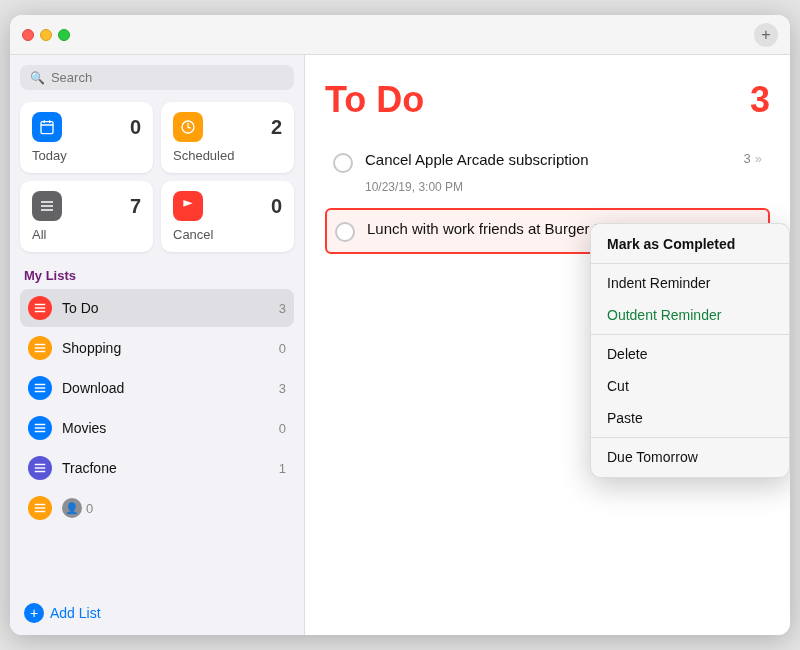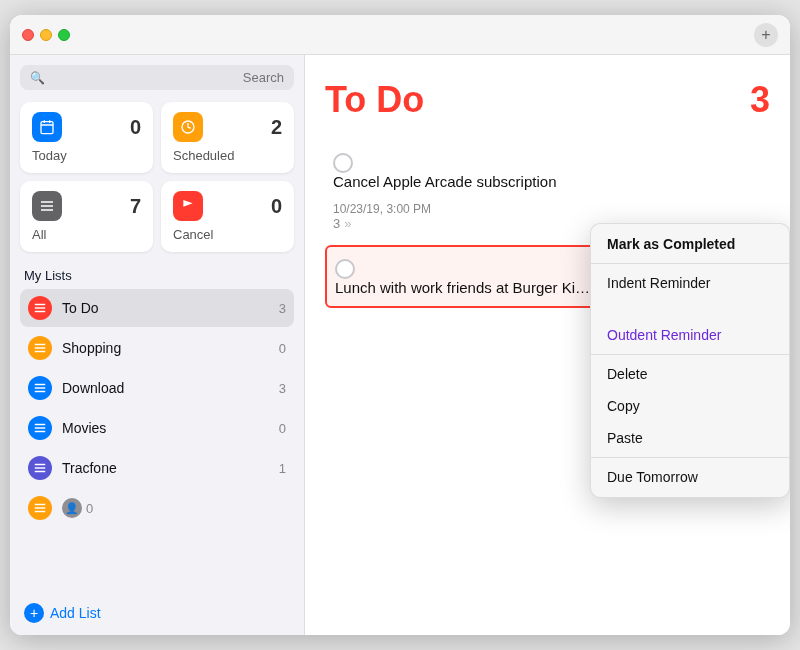--- a/index.html
+++ b/index.html
@@ -84,21 +84,20 @@
       color: #8e8e93;
       font-size: 12px;
     }
     .search-bar input {
       border: none;
       background: transparent;
       font-size: 13px;
       color: #4c1d95;
       outline: none;
       width: 100%;
-      text-align: right;
     }
     .grid-cards {
       display: grid;
       grid-template-columns: 1fr 1fr;
       gap: 8px;
       margin-bottom: 16px;
     }
     .card {
       background: #fff;
       border-radius: 10px;
@@ -132,22 +131,22 @@
       font-size: 13px;
       color: #555;
       font-weight: 500;
     }
     .icon-today { background: #007aff; color: white; }
     .icon-scheduled { background: #ff9f0a; color: white; }
     .icon-all { background: #636366; color: white; }
     .icon-flagged { background: #ff3b30; color: white; }
     .my-lists-header {
       font-size: 13px;
-      font-weight: 400;
-      color: #0f172a;
+      font-weight: 700;
+      color: #701a75;
       margin-bottom: 6px;
       padding-left: 4px;
     }
     .list-items {
       flex: 1;
       overflow-y: auto;
     }
     .list-item {
       display: flex;
       align-items: center;
@@ -234,21 +233,20 @@
       font-weight: 700;
       color: #ff3b30;
     }
     .reminder-item {
       display: flex;
       align-items: flex-start;
       padding: 10px 8px;
       border-radius: 8px;
       margin-bottom: 4px;
       position: relative;
-      flex-direction: column;
     }
     .reminder-item.highlighted {
       background: #fff3f2;
       border: 2px solid #ff3b30;
       border-radius: 6px;
     }
     .reminder-circle {
       width: 20px;
       height: 20px;
       border-radius: 50%;
@@ -289,21 +287,21 @@
       padding: 4px 0;
       z-index: 100;
       border: 1px solid rgba(0,0,0,0.1);
     }
     .ctx-item {
       padding: 8px 16px;
       font-size: 14px;
       color: #111;
       cursor: pointer;
     }
-    .ctx-item.disabled { color: #6d28d9; cursor: default; margin-top: 20px; }
+    .ctx-item.disabled { color: #15803d; cursor: default; }
     .ctx-separator {
       height: 1px;
       background: #ddd;
       margin: 3px 0;
     }
     .ctx-item.bold { font-weight: 600; }
   </style>
 </head>
 <body>
 
@@ -492,20 +490,20 @@
         </div>
       </div>
 
       <div class="context-menu">
         <div class="ctx-item bold">Mark as Completed</div>
         <div class="ctx-separator"></div>
         <div class="ctx-item">Indent Reminder</div>
         <div class="ctx-item disabled">Outdent Reminder</div>
         <div class="ctx-separator"></div>
         <div class="ctx-item">Delete</div>
-        <div class="ctx-item">Copy</div>
+        <div class="ctx-item">Cut</div>
         <div class="ctx-item">Paste</div>
         <div class="ctx-separator"></div>
         <div class="ctx-item">Due Tomorrow</div>
       </div>
     </div>
   </div>
 </div>
 
 </body></html>

